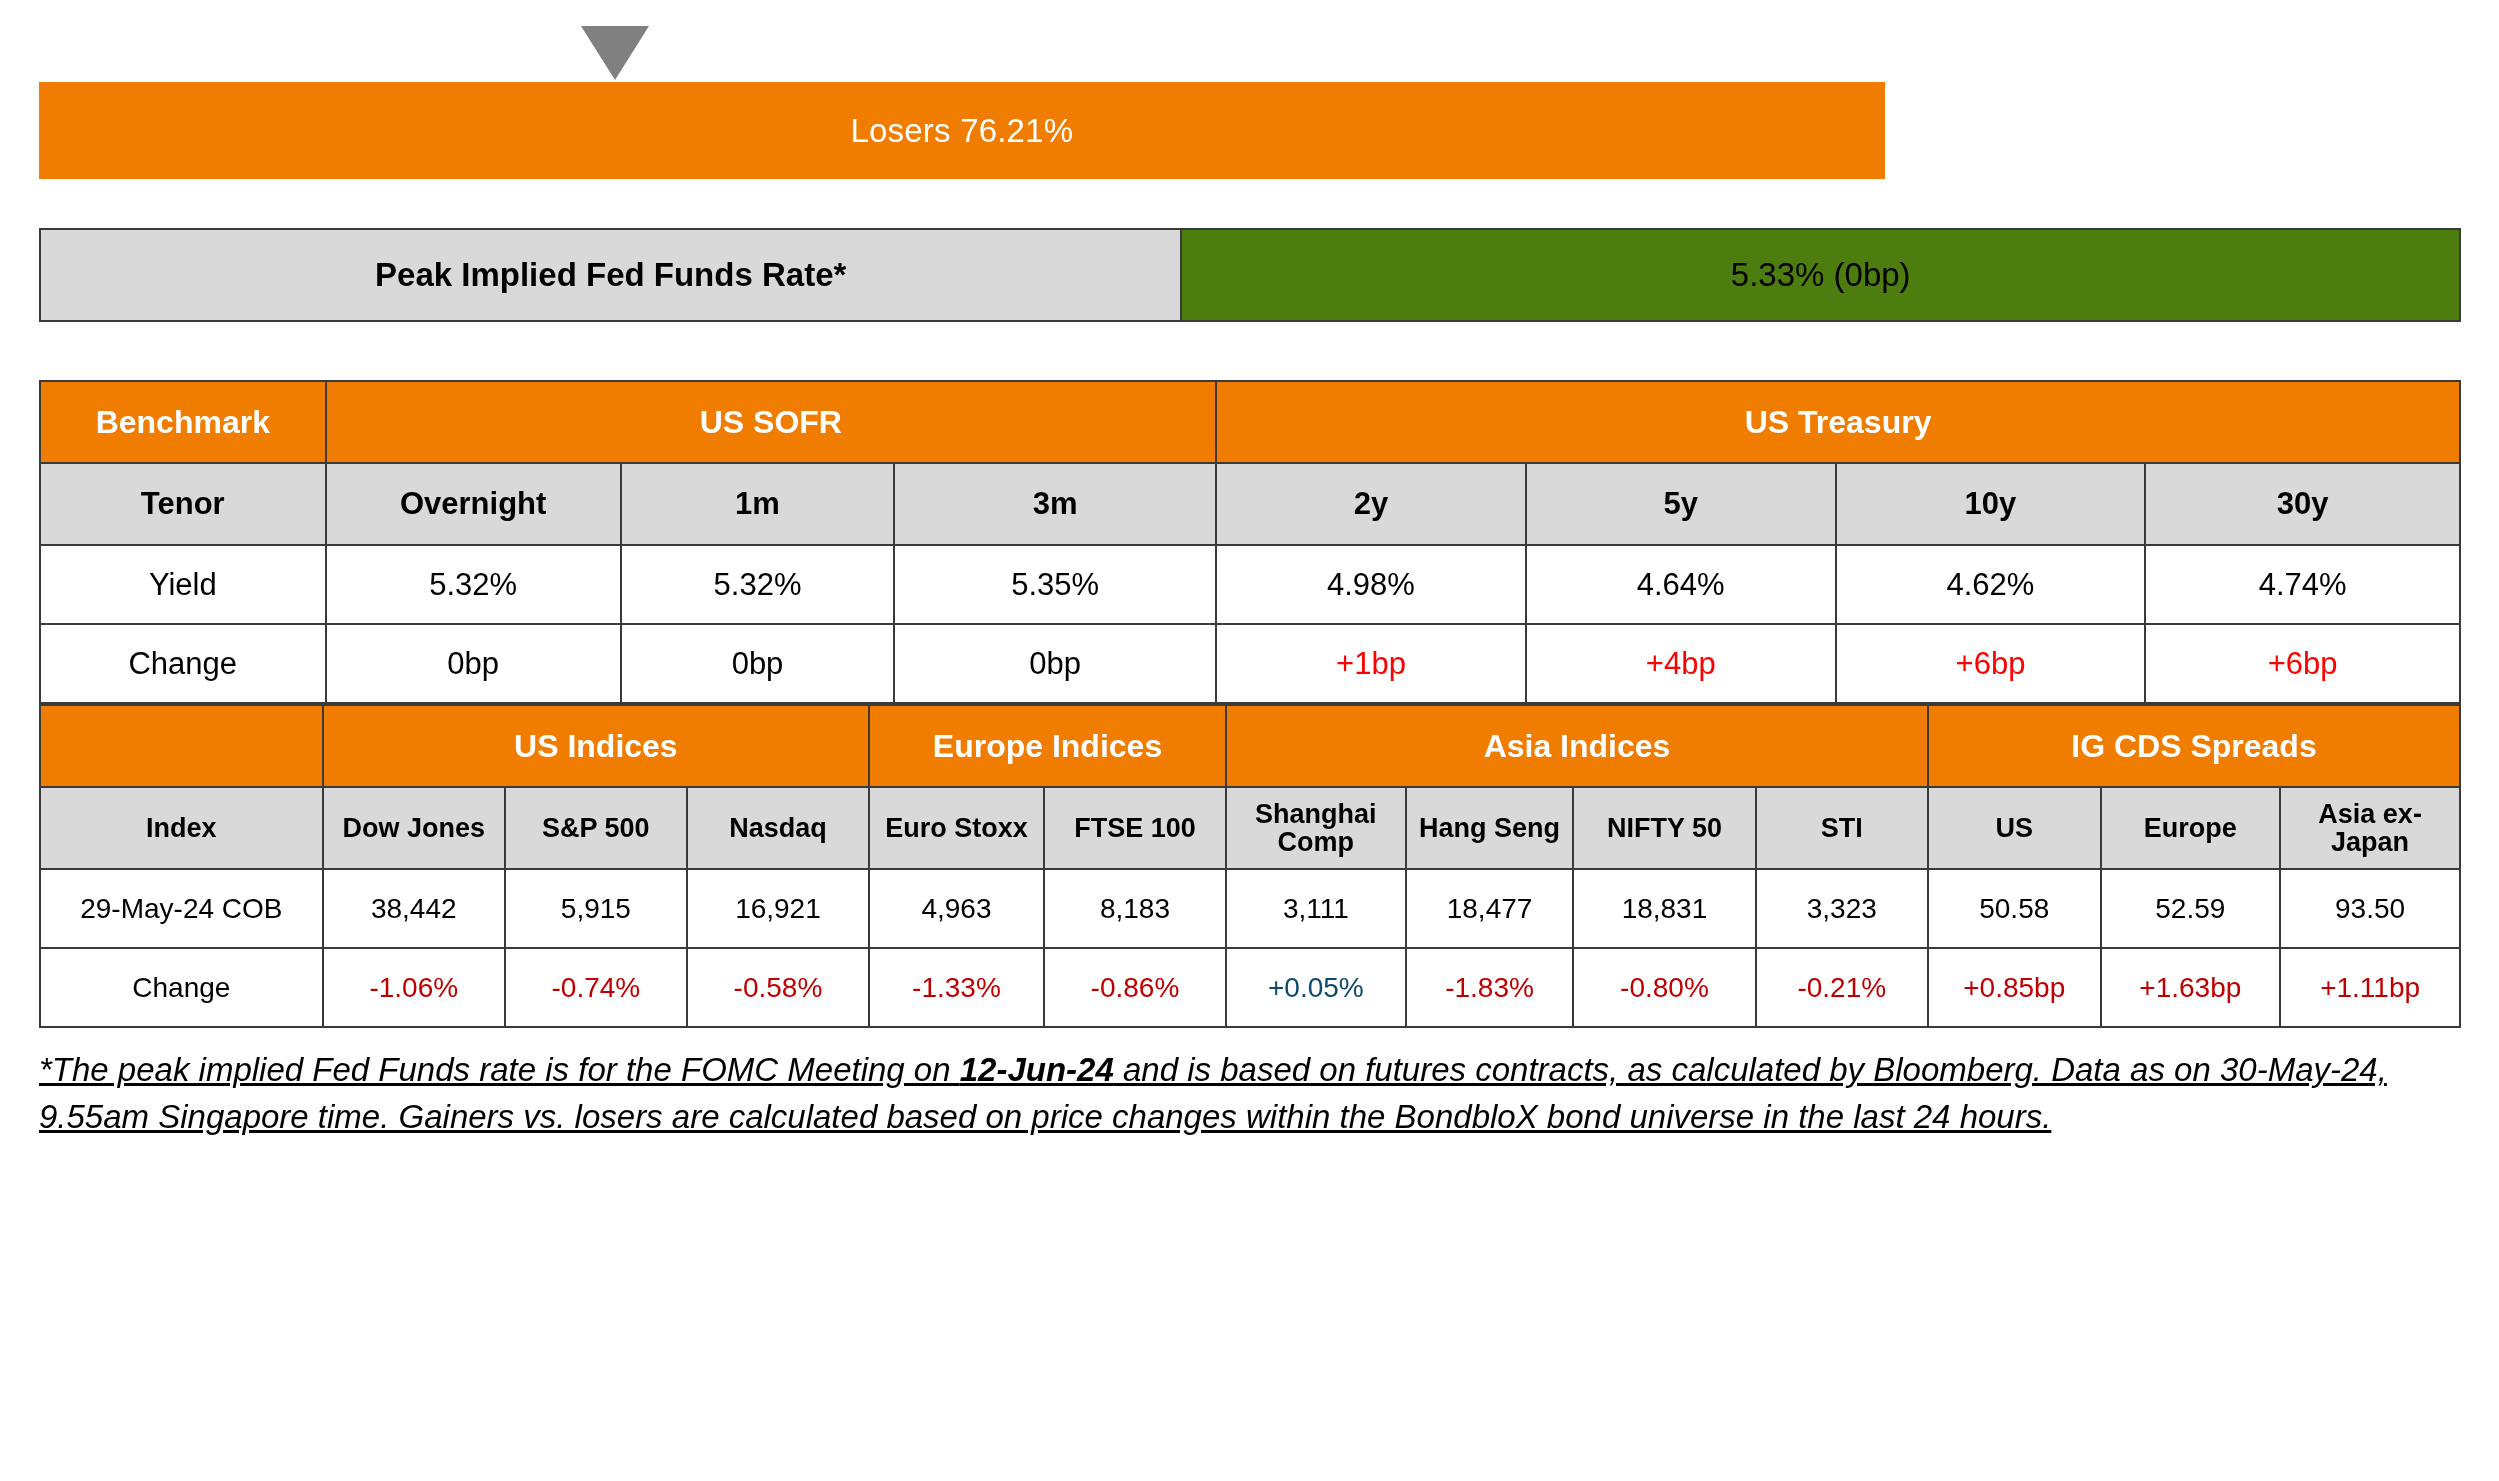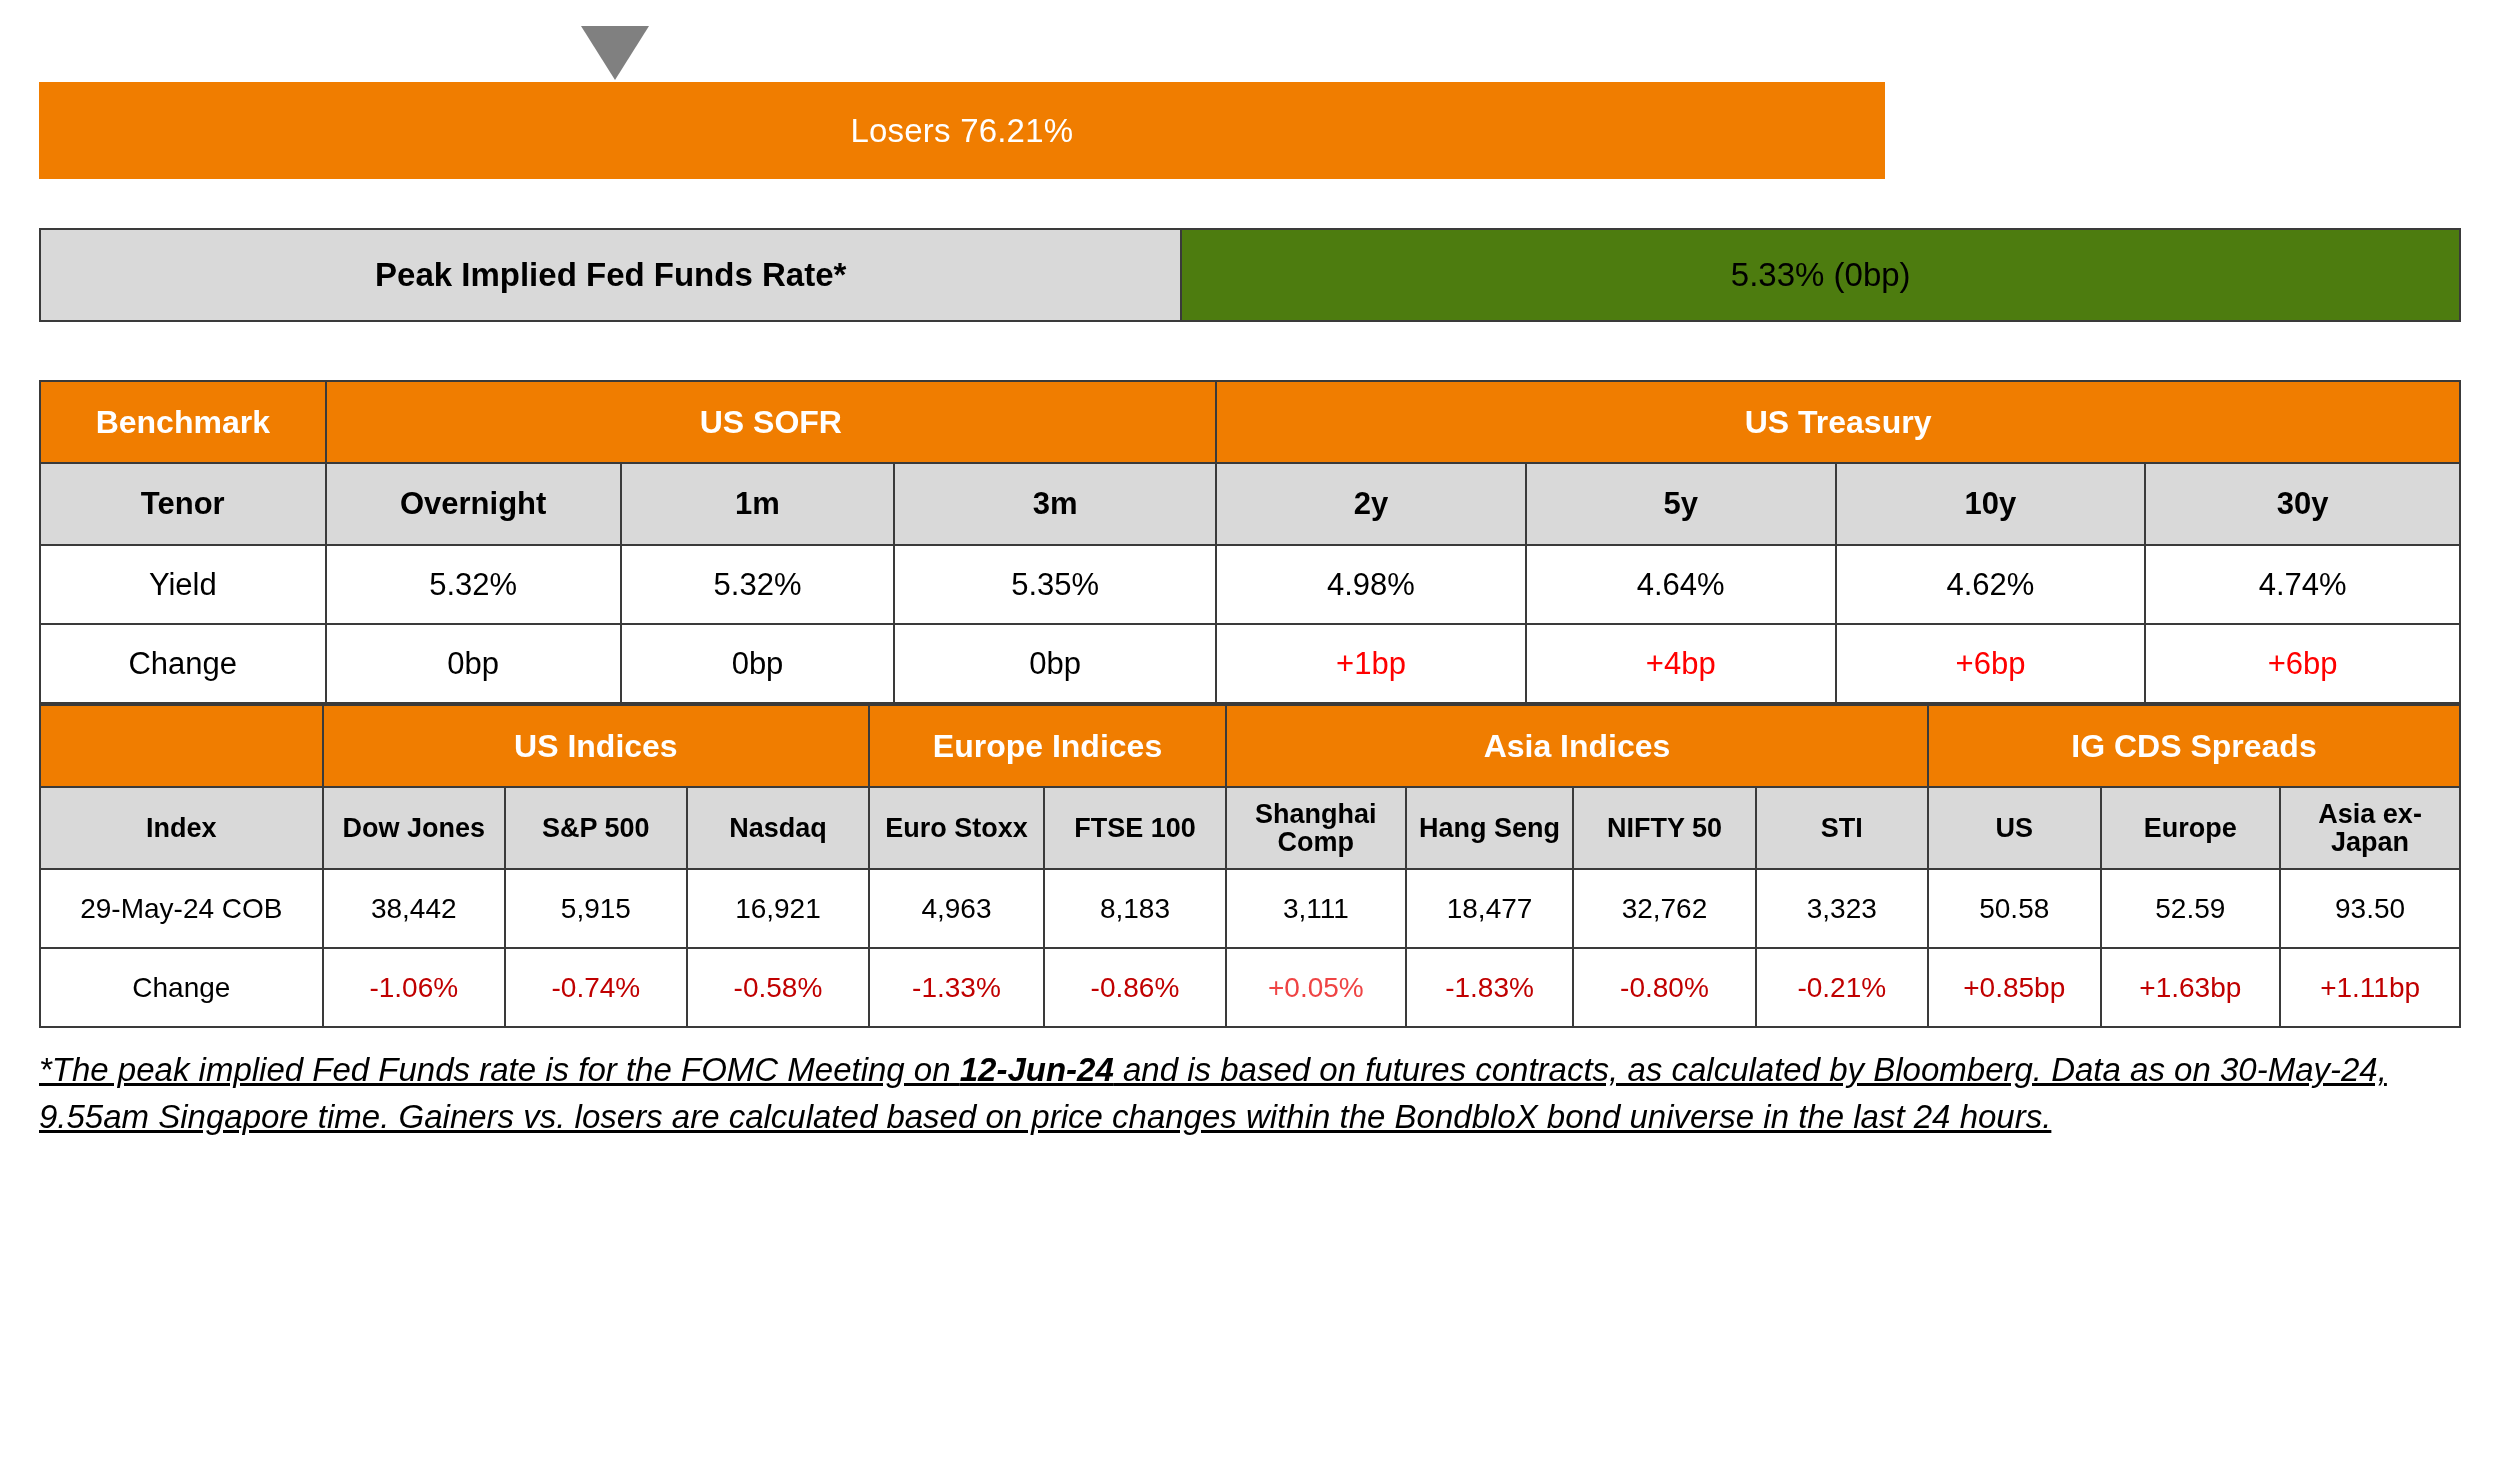--- a/index.html
+++ b/index.html
@@ -108,21 +108,21 @@
   .hdr-grey.small {
     font-size: 27px;
     margin-top: 32px;
   }
   .cell {
     background: #ffffff;
     font-size: 31px;
     height: 75px;
   }
   .cell.small { font-size: 28px; }
-  .pos { color: #ef4444; }
+  .pos { color: #0c4a6e; }
   .neg { color: #c00000; }
   .up  { color: #ff0000; }
 
   
   .footnote {
     margin-top: 19.4px;
     font-size: 33px;
     font-style: italic;
     line-height: 1.42;
     padding-right: 30px;
@@ -242,21 +242,21 @@
     </tr>
     <tr>
       <td class="cell small">29-May-24 COB</td>
       <td class="cell small">38,442</td>
       <td class="cell small">5,915</td>
       <td class="cell small">16,921</td>
       <td class="cell small">4,963</td>
       <td class="cell small">8,183</td>
       <td class="cell small">3,111</td>
       <td class="cell small">18,477</td>
-      <td class="cell small">32,762</td>
+      <td class="cell small">18,831</td>
       <td class="cell small">3,323</td>
       <td class="cell small">50.58</td>
       <td class="cell small">52.59</td>
       <td class="cell small">93.50</td>
     </tr>
     <tr>
       <td class="cell small">Change</td>
       <td class="cell small neg">-1.06%</td>
       <td class="cell small neg">-0.74%</td>
       <td class="cell small neg">-0.58%</td>

